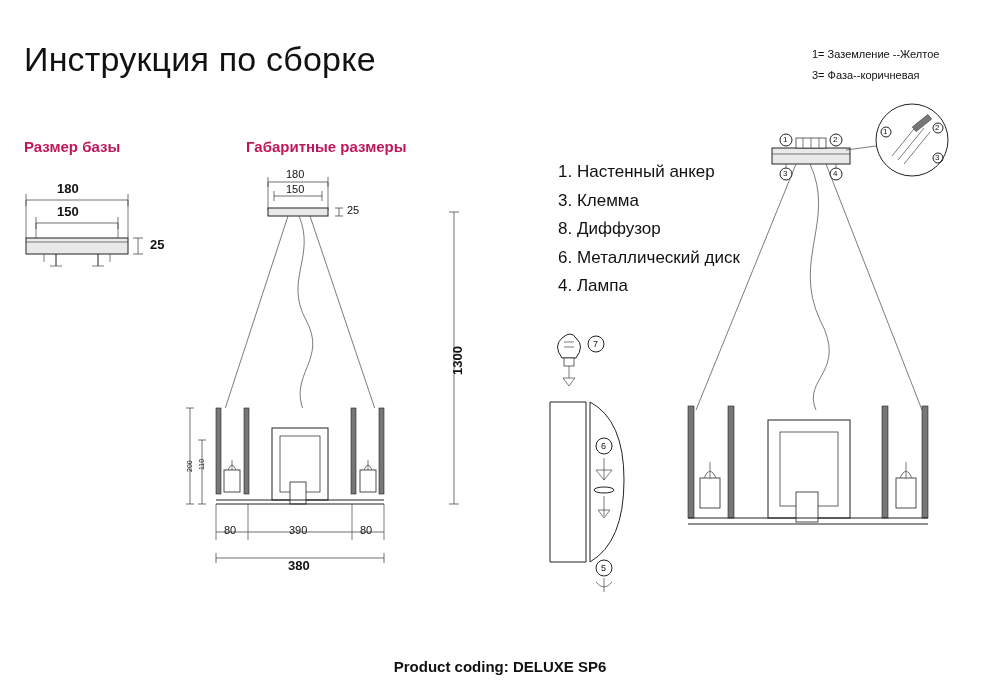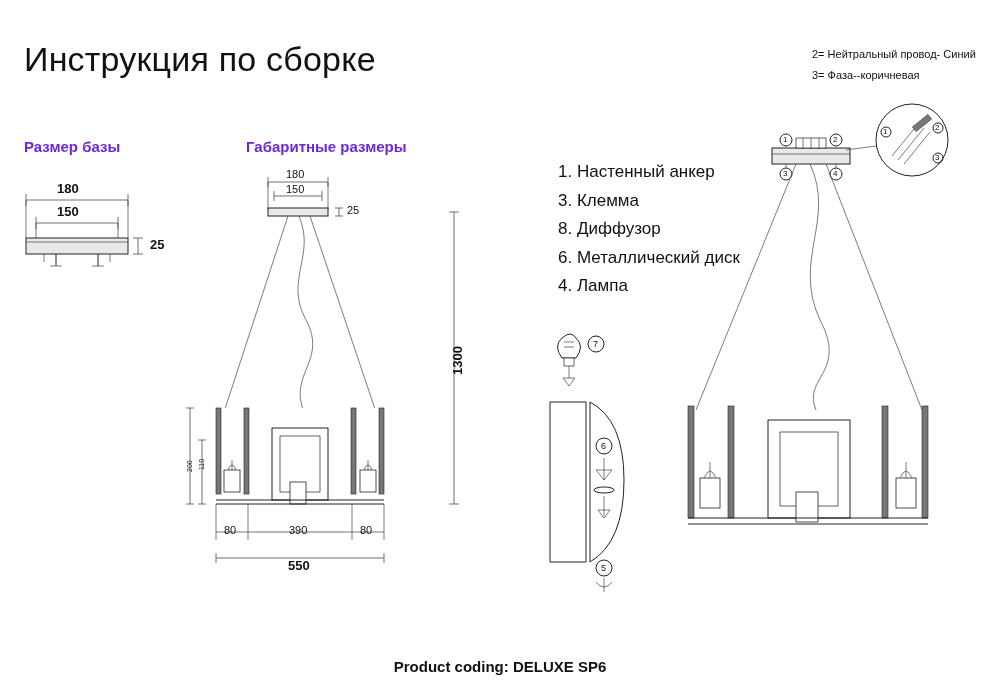--- a/index.html
+++ b/index.html
@@ -24,21 +24,21 @@
     font-size: 34px;
     font-weight: 400;
     letter-spacing: 0.2px;
     color: #111;
   }
 
   
   .section-heading {
     font-size: 15px;
     font-weight: bold;
-    color: #6d28d9;
+    color: #be185d;
   }
   #base-size-heading { left: 24px; top: 138px; }
   #overall-dims-heading { left: 246px; top: 138px; }
 
   
   #wiring-legend {
     left: 812px;
     top: 44px;
     font-size: 11px;
     line-height: 21px;
@@ -88,21 +88,21 @@
   .fill-mid { fill: #777; }
   .fill-light { fill: #e9e9e9; }
   .fill-white { fill: #ffffff; }
 </style>
 </head>
 <body>
 
 <div class="abs" id="page-title">Инструкция по сборке</div>
 
 <div class="abs" id="wiring-legend">
-  <div>2= Нейтральный провод- Синий</div>
+  <div>1= Заземление --Желтое</div>
   <div>3= Фаза--коричневая</div>
 </div>
 
 <div class="abs" id="parts-list">
   <div>1. Настенный анкер</div>
   <div>3. Клемма</div>
   <div>8. Диффузор</div>
   <div>6. Металлический диск</div>
   <div>4. Лампа</div>
 </div>
@@ -222,21 +222,21 @@
 
   <div class="abs dim" style="left:110px; top:8px;">180</div>
   <div class="abs dim" style="left:110px; top:23px;">150</div>
   <div class="abs dim" style="left:171px; top:44px;">25</div>
   <div class="abs dim bold vert" style="left:274px; top:215px;">1300</div>
   <div class="abs dim tiny vert" style="left:10px; top:312px;">200</div>
   <div class="abs dim tiny vert" style="left:22px; top:310px;">110</div>
   <div class="abs dim" style="left:48px; top:364px;">80</div>
   <div class="abs dim" style="left:113px; top:364px;">390</div>
   <div class="abs dim" style="left:184px; top:364px;">80</div>
-  <div class="abs dim bold" style="left:112px; top:398px;">550</div>
+  <div class="abs dim bold" style="left:112px; top:398px;">380</div>
 </div>
 
 <div class="abs" style="left:528px; top:330px; width:130px; height:280px;">
   <svg width="130" height="280" viewBox="0 0 130 280">
 
     <path class="ln" d="M34 28 q-9 -12 0 -20 q9 -8 14 0 q9 8 0 20 z" fill="#fff"></path>
     <line class="ln-thin" x1="36" y1="12" x2="46" y2="12"></line>
     <line class="ln-thin" x1="36" y1="17" x2="46" y2="17"></line>
     <rect class="fill-white" x="36" y="28" width="10" height="8" stroke="#222" stroke-width="0.7"></rect>
     <line class="ln-thin" x1="41" y1="36" x2="41" y2="48"></line>

